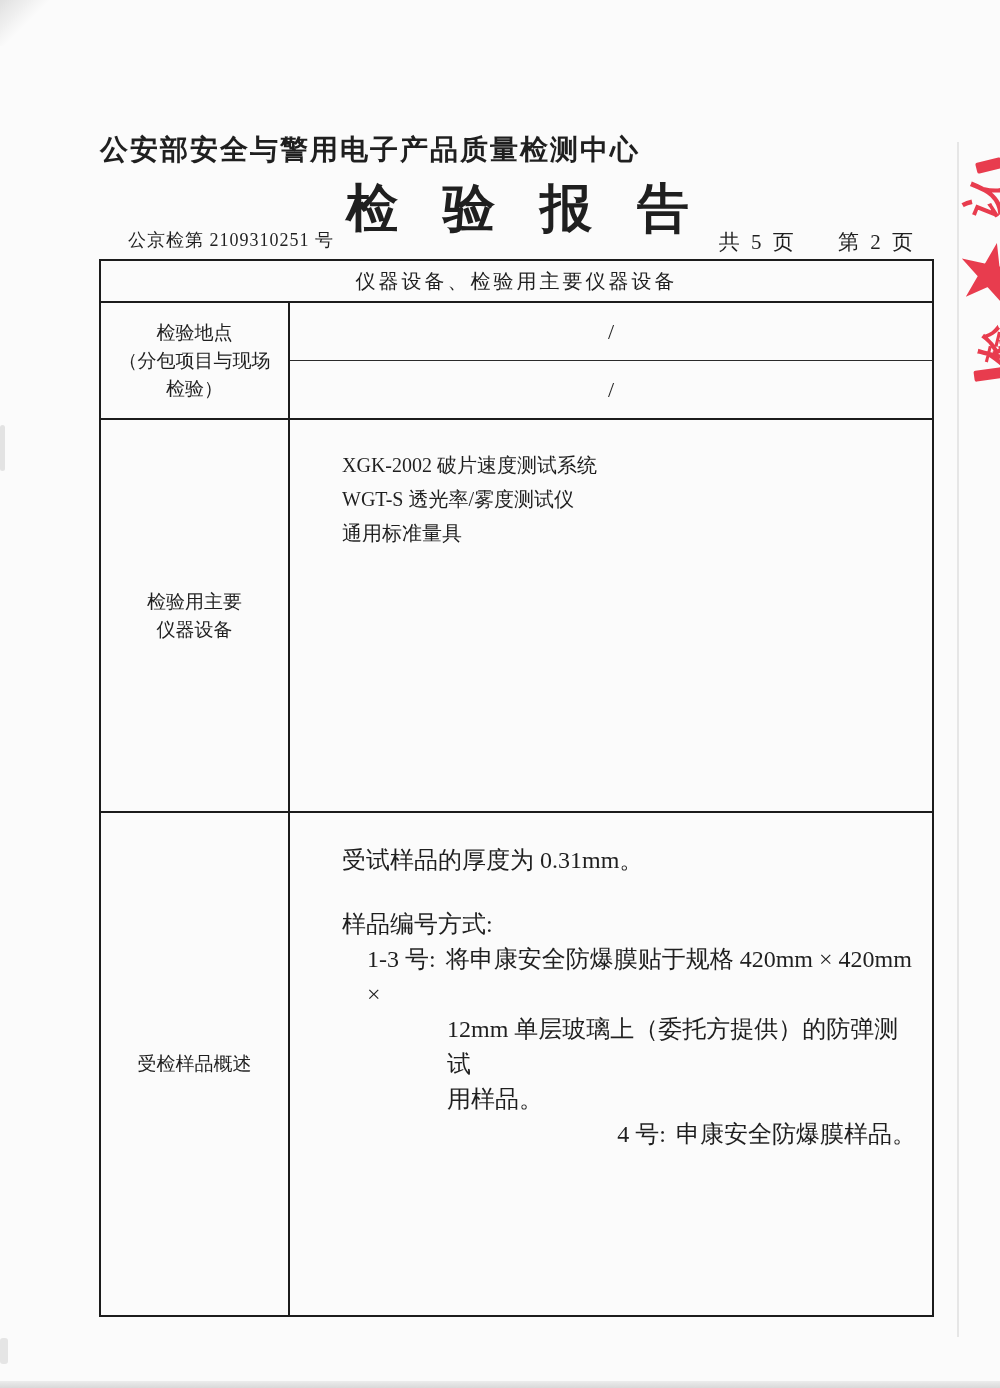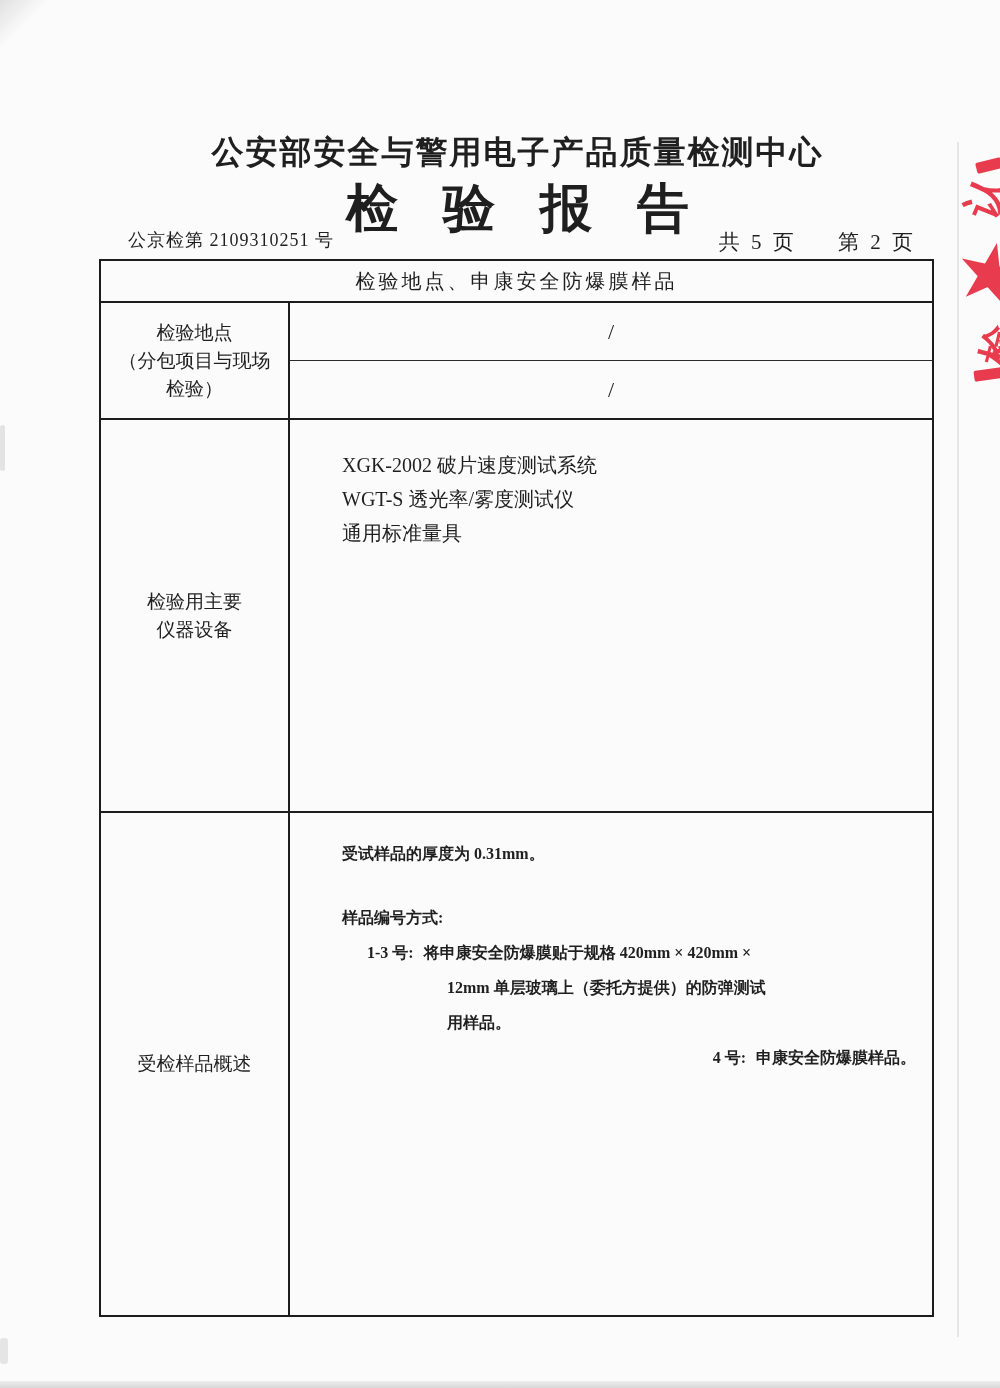--- a/index.html
+++ b/index.html
@@ -6,22 +6,22 @@
   body{
     width:1000px;height:1388px;position:relative;overflow:hidden;
     background:#fbfbfb;
     font-family:"Liberation Serif","DejaVu Serif",serif;
     color:#1f1f1f;
   }
   .abs{position:absolute;}
 
   
   .org-title{
-    left:100px;top:131px;width:835px;text-align:center;
-    font-size:32px;font-weight:bold;letter-spacing:2px;white-space:nowrap;
+    left:100px;top:131px;width:835px;text-align:left;
+    font-size:28px;font-weight:bold;letter-spacing:2px;white-space:nowrap;
   }
   .report-title{
     left:100px;top:174px;width:835px;text-align:center;
     font-size:52px;font-weight:bold;white-space:nowrap;
   }
   .report-title span{letter-spacing:45px;margin-right:-45px;}
   .doc-number{
     left:128px;top:228px;font-size:18px;letter-spacing:1px;white-space:nowrap;
   }
   .page-info{
@@ -57,21 +57,21 @@
   }
   .subcell.first{border-bottom:1.5px solid #2a2a2a;}
 
   .row-instruments{height:391px;}
   .row-instruments .content-cell{
     padding:28px 10px 8px 52px;font-size:20px;line-height:34px;box-sizing:border-box;
   }
 
   .row-sample{flex:1 1 auto;}
   .row-sample .content-cell{
-    padding:23px 16px 0 52px;font-size:16px;line-height:35px;box-sizing:border-box;font-weight:bold;
+    padding:30px 16px 0 52px;font-size:24px;line-height:35px;box-sizing:border-box;
   }
   .numbering-heading{margin-top:29px;}
   .item-line .no{margin-right:10px;}
   .indent-a{margin-left:25px;}
   .indent-b{margin-left:105px;}
   .indent-c{margin-left:57px;text-align:right;}
 
   
   .stamp{font-weight:bold;}
   .stamp-char{line-height:1;white-space:nowrap;}
@@ -94,21 +94,21 @@
     <span>检验报告</span>
   </div>
   <div class="abs doc-number">公京检第 2109310251 号</div>
   <div class="abs page-info">
     <span class="pg">共 5 页</span>
     <span class="pg">第 2 页</span>
   </div>
 
   <div class="abs report-table">
 
-    <div class="t-header">检验地点、申康安全防爆膜样品</div>
+    <div class="t-header">仪器设备、检验用主要仪器设备</div>
 
     <div class="t-row row-location border-b">
       <div class="label-cell">
         <div>检验地点</div>
         <div>（分包项目与现场</div>
         <div>检验）</div>
       </div>
       <div class="content-cell">
         <div class="subcell first">/</div>
         <div class="subcell">/</div>

